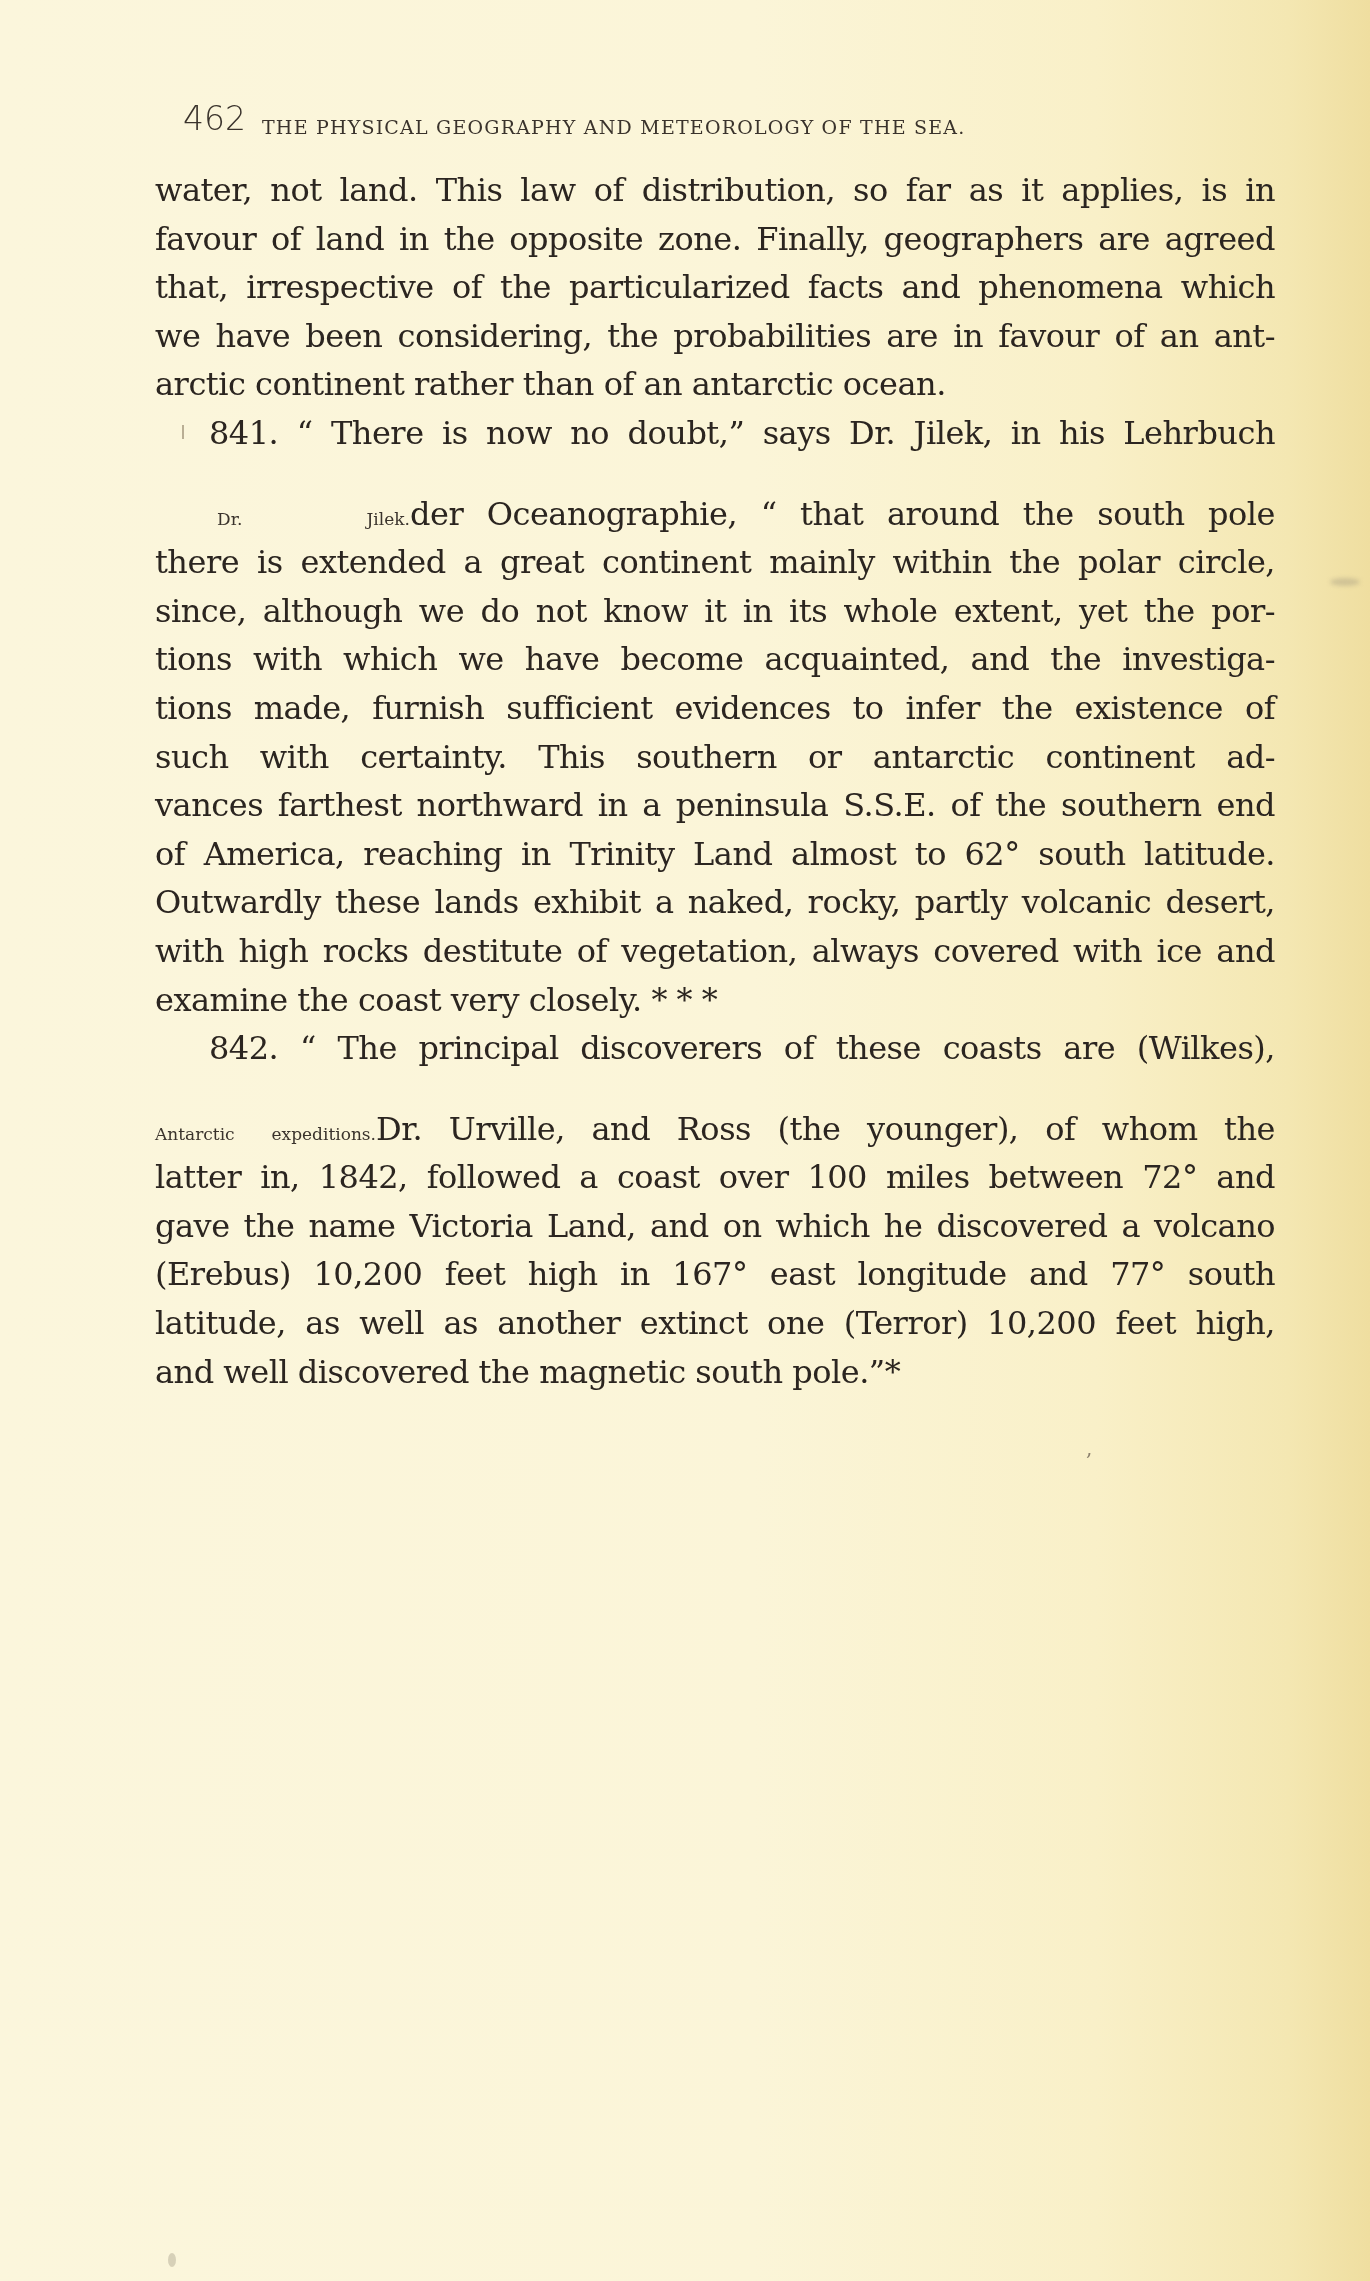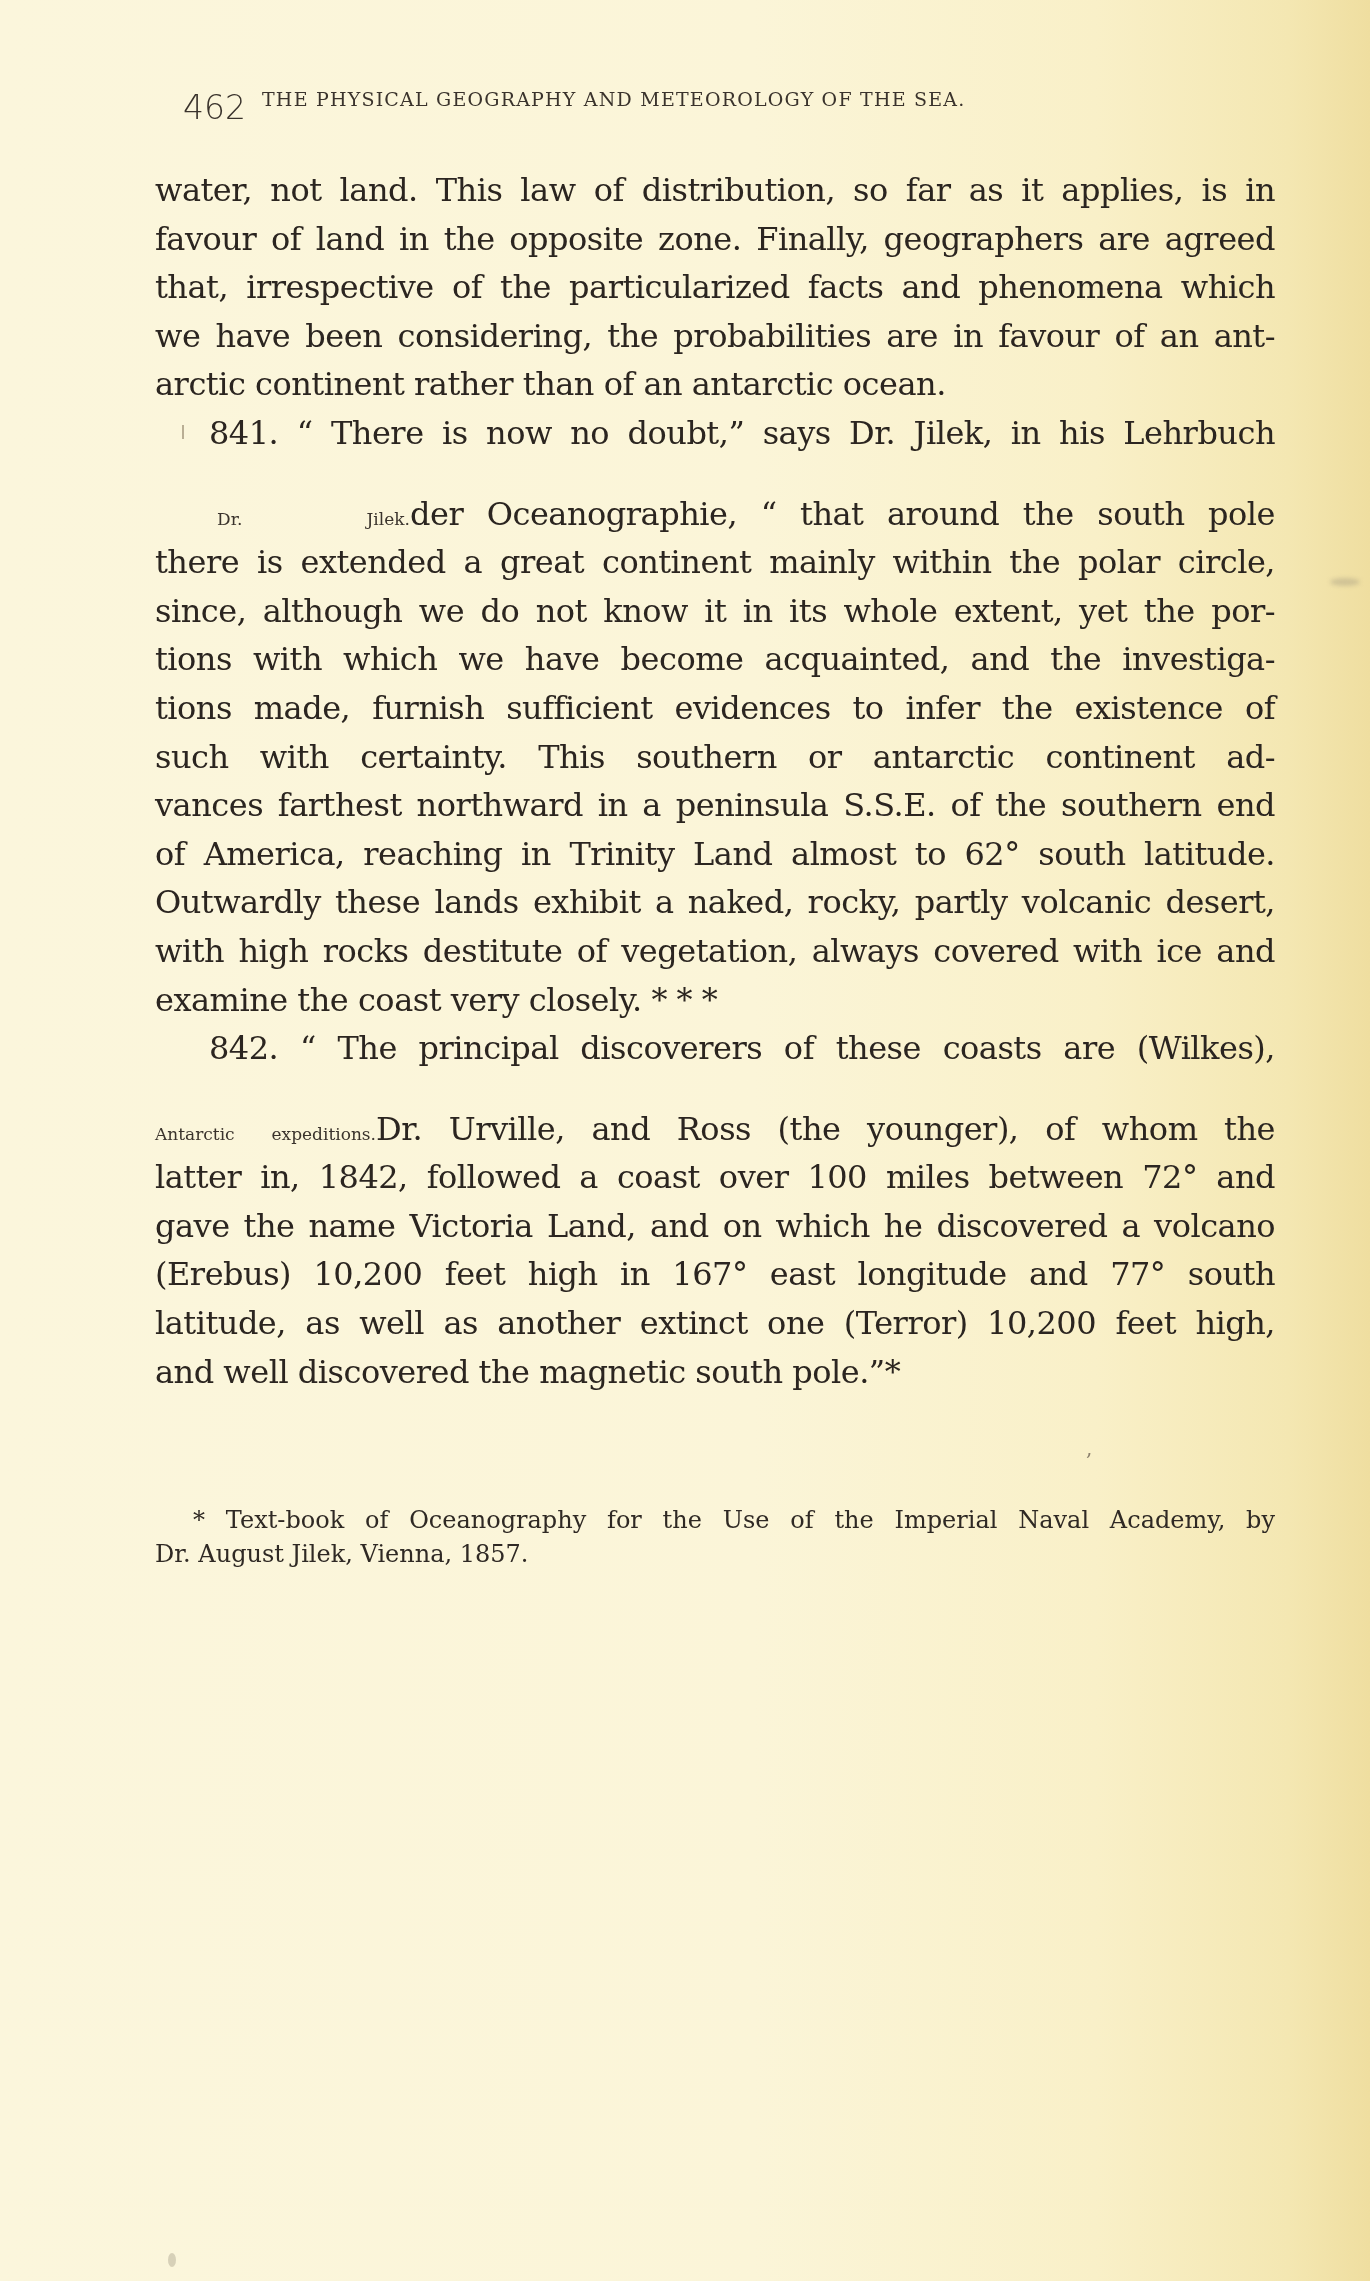--- a/index.html
+++ b/index.html
@@ -22,21 +22,21 @@
       width: 1370px;
       height: 2281px;
     }
     .running-head {
       position: absolute;
       left: 183px;
       top: 88px;
       width: 1075px;
       height: 50px;
       display: flex;
-      align-items: flex-start;
+      align-items: flex-end;
       white-space: nowrap;
     }
     .page-number {
       font-family: "DejaVu Sans", "Liberation Sans", sans-serif;
       font-size: 33px;
       font-weight: 300;
       letter-spacing: 0px;
       color: #3a332c;
       margin-right: 16px;
     }
@@ -196,20 +196,16 @@
     </div>
     <div class="line"><span class="t">latter in, 1842, followed a coast over 100 miles between 72° and</span></div>
     <div class="line"><span class="t">gave the name Victoria Land, and on which he discovered a volcano</span></div>
     <div class="line"><span class="t">(Erebus) 10,200 feet high in 167° east longitude and 77° south</span></div>
     <div class="line"><span class="t">latitude, as well as another extinct one (Terror) 10,200 feet high,</span></div>
     <div class="line last"><span class="t">and well discovered the magnetic south pole.”*</span></div>
   </div>
 
   <span class="stray-comma">,</span>
 
-  <div class="footnote">
-    <div class="fline first">* Text-book of Oceanography for the Use of the Imperial Naval Academy, by</div>
-    <div class="fline last">Dr. August Jilek, Vienna, 1857.</div>
-  </div>
 
   <div class="smudge"></div>
   <div class="corner-dot"></div>
 </div>
 
 </body></html>

